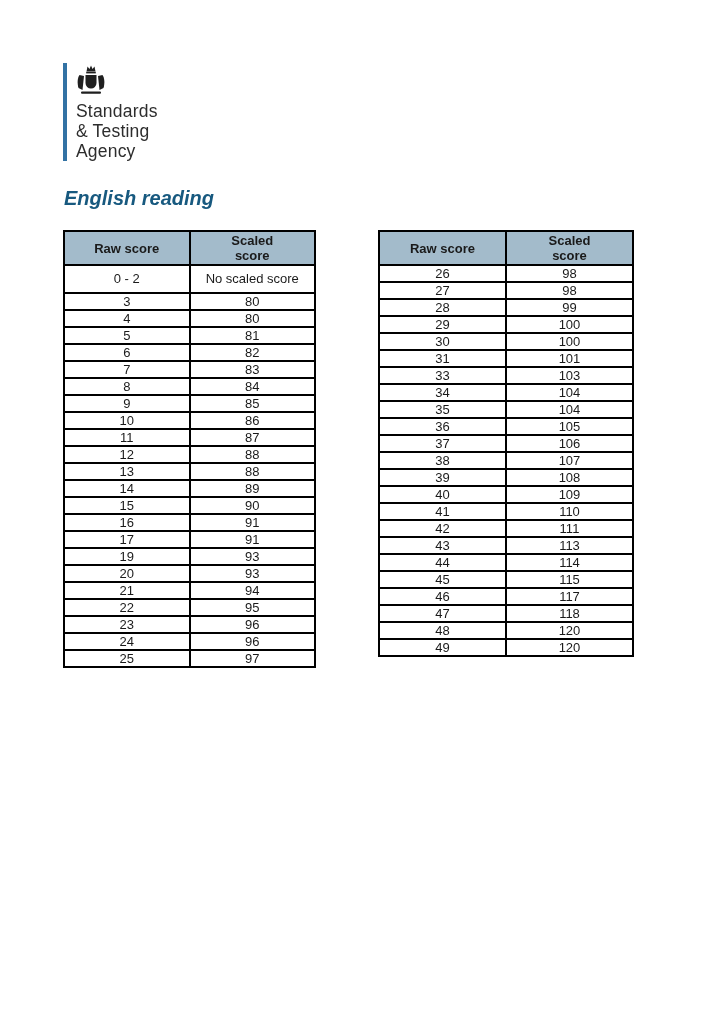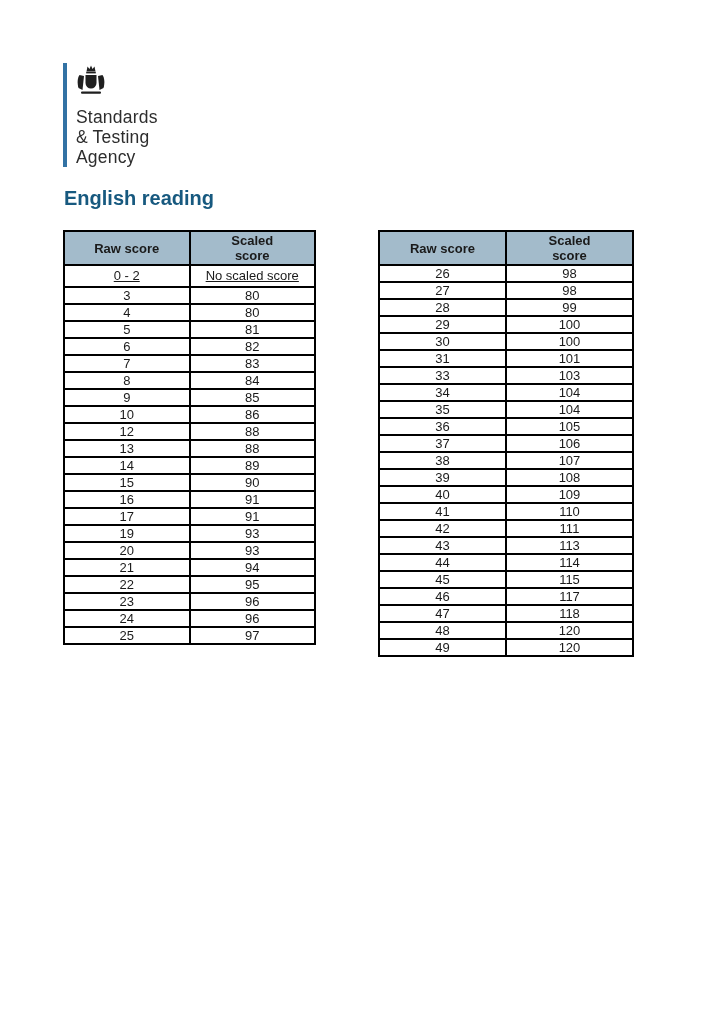--- a/index.html
+++ b/index.html
@@ -15,36 +15,37 @@
     overflow: hidden;
     color: var(--text, #1a1a1a);
   }
 
   
   .logo { position: absolute; left: 63px; top: 63px; display: flex; align-items: stretch; }
   .logo-bar { width: 4px; background: var(--keyline-blue, #3272a4); margin-right: 9px; }
   .logo-content { display: flex; flex-direction: column; }
   .crest { display: block; }
   .org-name {
-    margin-top: 12px;
+    margin-top: 6px;
     font-size: 17.5px;
     line-height: 20px;
     letter-spacing: 0.2px;
     color: #2d2d2d;
     white-space: pre-line;
   }
 
   
   .title {
     position: absolute;
     left: 64px;
     top: 187px;
     font-size: 20px;
     font-weight: bold;
     color: var(--title-blue, #17597f);
+    font-style: italic;
   }
 
   
   .table-wrap { position: absolute; top: 230px; }
   .table-wrap.left  { left: 63px;  width: 253px; }
   .table-wrap.right { left: 378px; width: 256px; }
 
   table {
     width: 100%;
     border-collapse: collapse;
@@ -56,21 +57,21 @@
   th, td { border: 2px solid var(--border-black, #000000); vertical-align: middle; }
   th {
     height: 34px;
     background: var(--header-fill, #a3bbcb);
     font-size: 13px;
     font-weight: bold;
     line-height: 15px;
     white-space: pre-line;
   }
   td { height: 17px; font-size: 13px; line-height: 14px; padding: 0; }
-  tr.tall td { height: 22px; text-decoration: underline; }
+  tr.tall td { height: 28px; }
 </style>
 </head>
 <body>
 
 <div class="page">
 
   <header class="logo">
     <div class="logo-bar"></div>
     <div class="logo-content">
       <svg class="crest" width="30" height="32" viewBox="0 0 30 32" aria-hidden="true">
@@ -131,20 +132,24 @@
           </tr>
           <tr>
             <td>9</td>
             <td>85</td>
           </tr>
           <tr>
             <td>10</td>
             <td>86</td>
           </tr>
           <tr>
+            <td>11</td>
+            <td>87</td>
+          </tr>
+          <tr>
             <td>12</td>
             <td>88</td>
           </tr>
           <tr>
             <td>13</td>
             <td>88</td>
           </tr>
           <tr>
             <td>14</td>
             <td>89</td>

